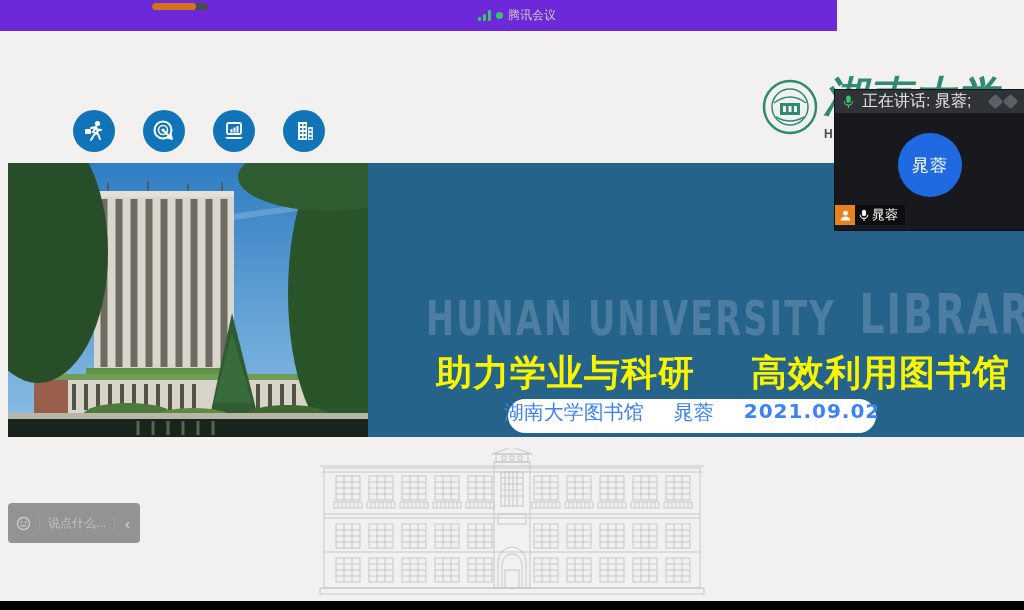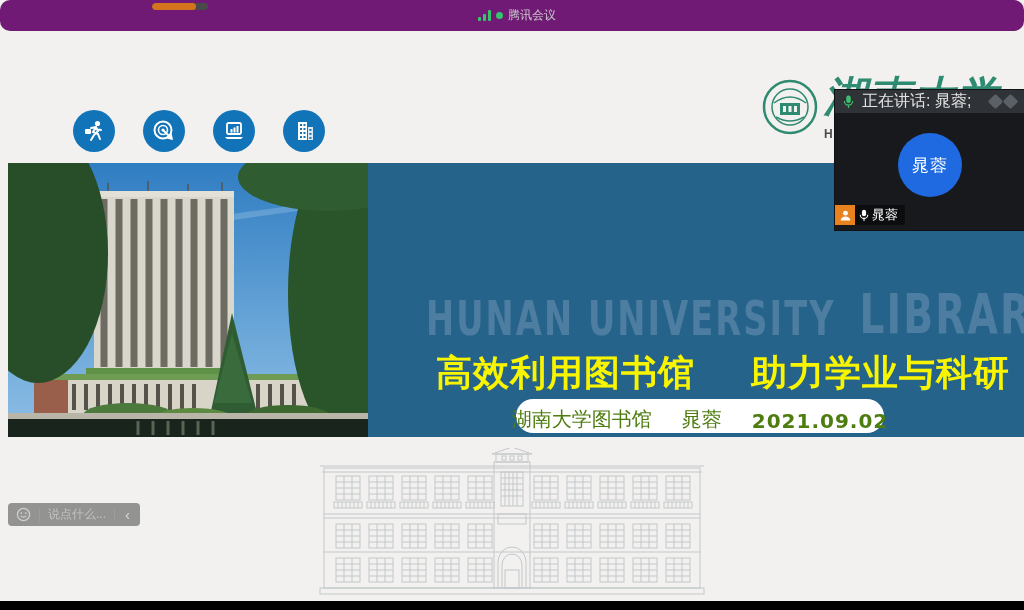--- a/index.html
+++ b/index.html
@@ -1,20 +1,20 @@
 <!DOCTYPE html>
 <html><head>
 <meta charset="utf-8">
 <style>
   * { margin:0; padding:0; box-sizing:border-box; }
   body { background:#000; font-family:"Liberation Sans", sans-serif; }
   #screen { position:relative; width:1024px; height:610px; background:#f2f1ef; overflow:hidden; }
 
   
-  .sysbar-top { position:absolute; left:0; top:0; width:1024px; height:31px; background:#701a75;border-radius:10px; }
+  .sysbar-top { position:absolute; left:0; top:0; width:837px; height:31px; background:#6d28d9; }
   .sysbar-bottom { position:absolute; left:0; top:601px; width:1024px; height:9px; background:#000; }
   .rec-progress { position:absolute; left:152px; top:3px; width:56px; height:7px; background:#4a4a4a; border-radius:4px; overflow:hidden; }
   .rec-progress .fill { width:44px; height:100%; background:#d4731d; border-radius:4px; }
   .tray { position:absolute; left:478px; top:6px; display:flex; align-items:center; gap:5px; height:18px; }
   .tray .label { color:#c9c9c9; font-size:12px; }
   .sigbars { display:flex; align-items:flex-end; gap:2px; height:11px; }
   .sigbars i { display:block; width:3px; background:#35c56a; border-radius:1px; }
   .dot { width:7px; height:7px; border-radius:50%; background:#35c56a; }
 
   
@@ -33,29 +33,29 @@
 
   
   .photo { position:absolute; left:8px; top:132px; width:360px; height:274px; }
 
   
   .band { position:absolute; left:368px; top:132px; width:656px; height:274px; background:#26638a; }
   .banner-en { position:absolute; left:58px; top:118px; display:flex; align-items:flex-end; gap:34px; transform:scaleX(.70); transform-origin:left bottom; white-space:nowrap; color:#4d7ea1; font-weight:bold; font-family:"DejaVu Sans", sans-serif; }
   .banner-en .p1 { font-size:48px; letter-spacing:3px; }
   .banner-en .p2 { font-size:56px; letter-spacing:3px; }
   .title-cn { position:absolute; left:68px; top:186px; display:flex; gap:56px; white-space:nowrap; color:#f9f400; font-weight:bold; font-size:36px; letter-spacing:1px; }
-  .credit-pill { position:absolute; left:148px; top:236px; width:368px; height:34px; background:#fff; border-radius:17px; display:flex; align-items:flex-end; justify-content:center; gap:30px; color:#4d7c0f; white-space:nowrap; }
+  .credit-pill { position:absolute; left:140px; top:236px; width:368px; height:34px; background:#fff; border-radius:17px; display:flex; align-items:flex-start; justify-content:center; gap:30px; color:#3b82f6; white-space:nowrap; }
   .credit-pill .org, .credit-pill .who { font-family:"Liberation Serif", serif; font-size:20px; }
   .credit-pill .date { font-family:"DejaVu Sans", sans-serif; font-weight:bold; font-size:20px; letter-spacing:1px; }
 
   
   .drawing { position:absolute; left:312px; top:417px; width:400px; height:150px; }
 
   
-  .chatbar { position:absolute; left:8px; top:472px; height:23px; background:rgba(88,88,88,.62); border-radius:4px; display:flex; align-items:center; padding:0 8px; gap:8px; }
+  .chatbar { position:absolute; left:8px; top:472px; height:40px; background:rgba(88,88,88,.62); border-radius:4px; display:flex; align-items:center; padding:0 8px; gap:8px; }
   .chatbar .ph { color:#c2c2c2; font-size:12px; }
   .chatbar .sep { width:1px; height:14px; background:#9c9c9c; }
   .chatbar .chev { color:#d8d8d8; font-size:15px; line-height:1; padding:0 2px; cursor:pointer; }
 
   
   .overlay { position:absolute; left:835px; top:90px; width:189px; height:140px; background:#17191d; box-shadow:0 0 0 1px #101114; }
   .ov-header { position:absolute; left:0; top:0; width:100%; height:23px; background:#2f3338; display:flex; align-items:center; padding:0 8px; gap:8px; }
   .ov-header .speaking { color:#e3e3e3; font-size:16px; flex:1; white-space:nowrap; overflow:hidden; }
   .ov-fade-icons { display:flex; gap:4px; opacity:.55; }
   .ov-fade-icons i { width:11px; height:11px; background:#80868c; transform:rotate(45deg); border-radius:2px; }
@@ -220,22 +220,22 @@
           <line x1="205" y1="258" x2="205" y2="272"></line>
       </g>
     </svg>
 
     <div class="band">
       <div class="banner-en">
         <span class="p1">HUNAN  UNIVERSITY</span>
         <span class="p2">LIBRARY</span>
       </div>
       <div class="title-cn">
+        <span>助力学业与科研</span>
         <span>高效利用图书馆</span>
-        <span>助力学业与科研</span>
       </div>
       <div class="credit-pill">
         <span class="org">湖南大学图书馆</span>
         <span class="who">晁蓉</span>
         <span class="date">2021.09.02</span>
       </div>
     </div>
 
     <svg class="drawing" viewBox="0 0 400 150">
       <defs>

